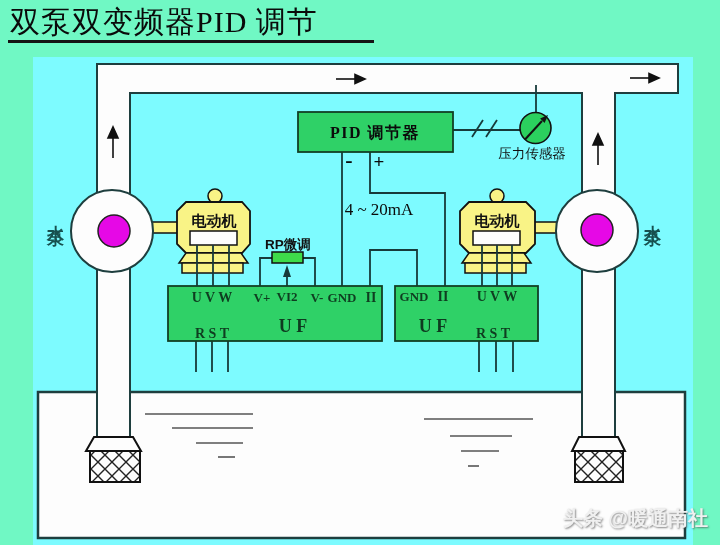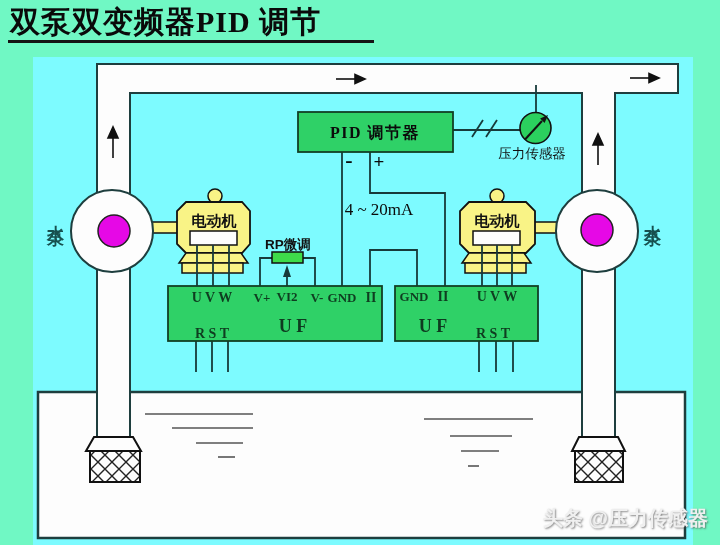--- a/index.html
+++ b/index.html
@@ -2,21 +2,21 @@
 <html><head>
 <meta charset="utf-8">
 <style>
   html,body{margin:0;padding:0;}
   .stage{
     position:relative; width:720px; height:545px; overflow:hidden;
     background:#70f8c4; font-family:"Liberation Sans",sans-serif;
   }
   .title{
     position:absolute; left:10px; top:2px; width:700px;
-    font-family:"Liberation Serif",serif; font-weight:bold;
+    font-family:"Liberation Serif",serif; font-weight:normal;
     font-size:30px; letter-spacing:1px; color:#0a0a0a; white-space:nowrap;
   }
   .title-underline{
     position:absolute; left:8px; top:40px; width:366px; height:3px; background:#141414;
   }
   .diagram-svg{ position:absolute; left:0; top:0; }
   .pump-label{
     position:absolute; writing-mode:vertical-rl; text-orientation:upright;
     font-size:17px; letter-spacing:6px; color:#17504f; font-weight:bold; white-space:nowrap;
   }
@@ -187,14 +187,14 @@
       <rect x="465" y="263" width="61" height="10" fill="#f9f386" stroke="#111" stroke-width="1.5"></rect>
       <text class="t-cn" x="497" y="226" font-size="15" text-anchor="middle" font-weight="bold">电动机</text>
       <rect x="473" y="231" width="47" height="14" fill="#fdfdfd" stroke="#111" stroke-width="1.5"></rect>
       <path d="M482,245 L482,286 M497,245 L497,286 M512,245 L512,286" stroke="#173a3a" stroke-width="1.8" fill="none"></path>
     </g>
   </svg>
 
   <div class="pump-label left">水泵</div>
   <div class="pump-label right">水泵</div>
 
-  <div class="watermark">头条 @压力传感器</div>
+  <div class="watermark">头条 @暖通南社</div>
 </div>
 
 </body></html>

